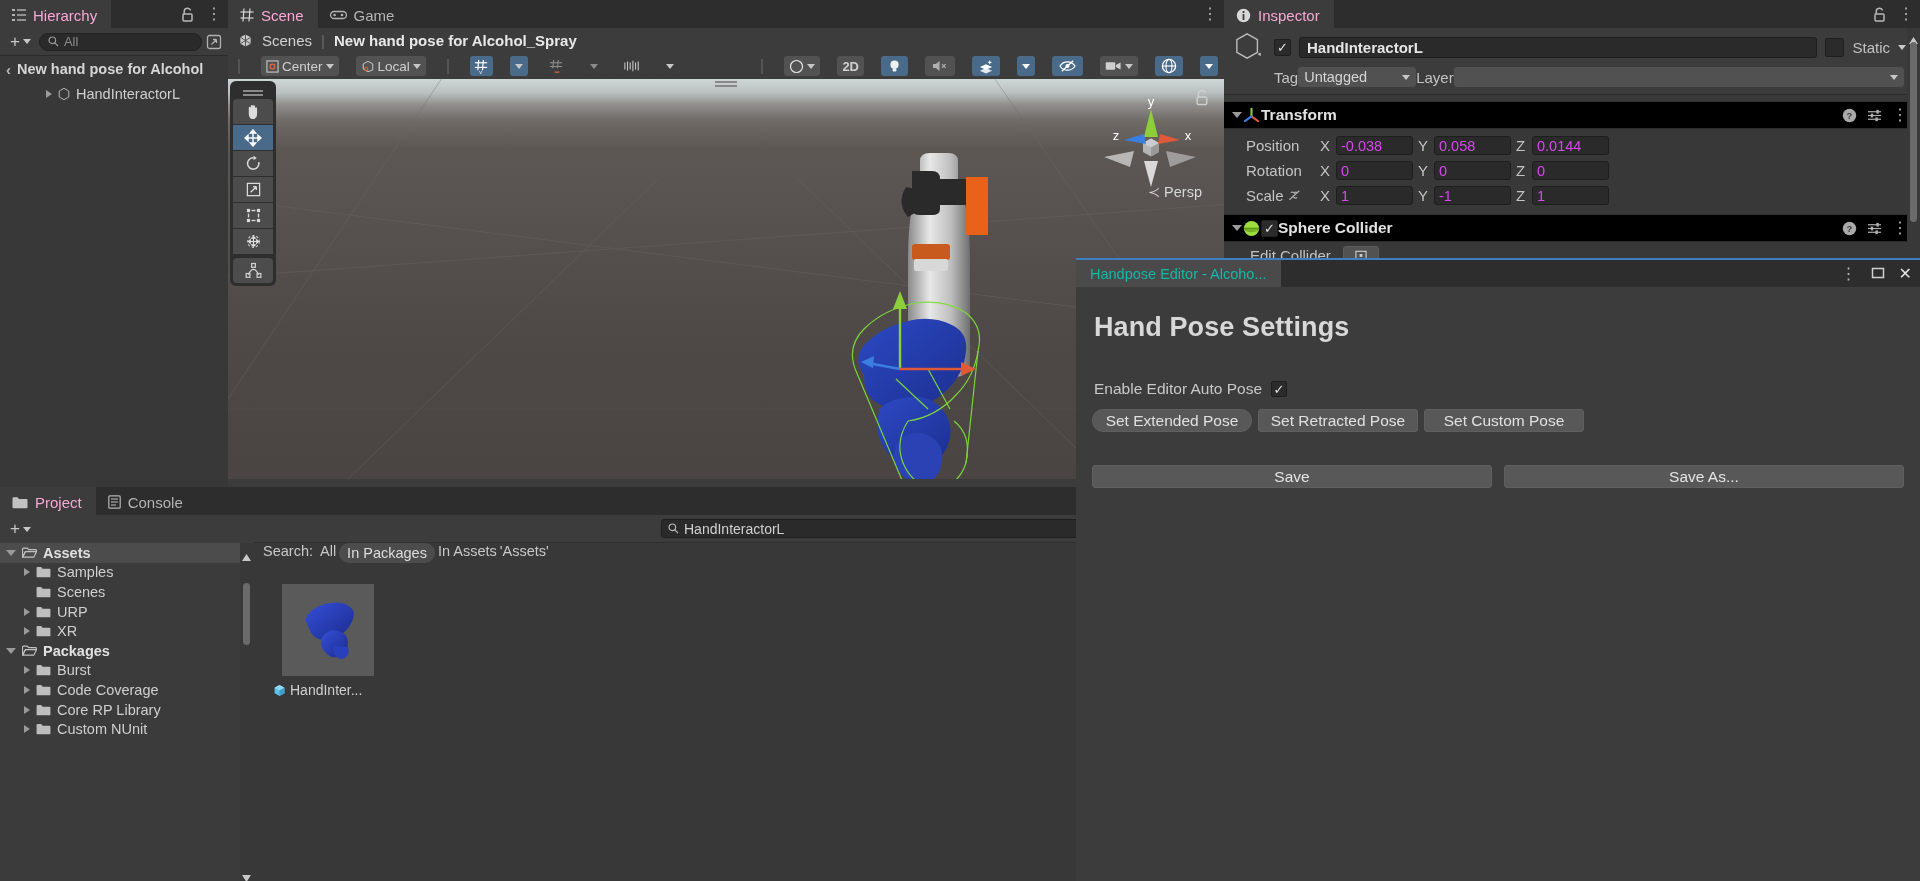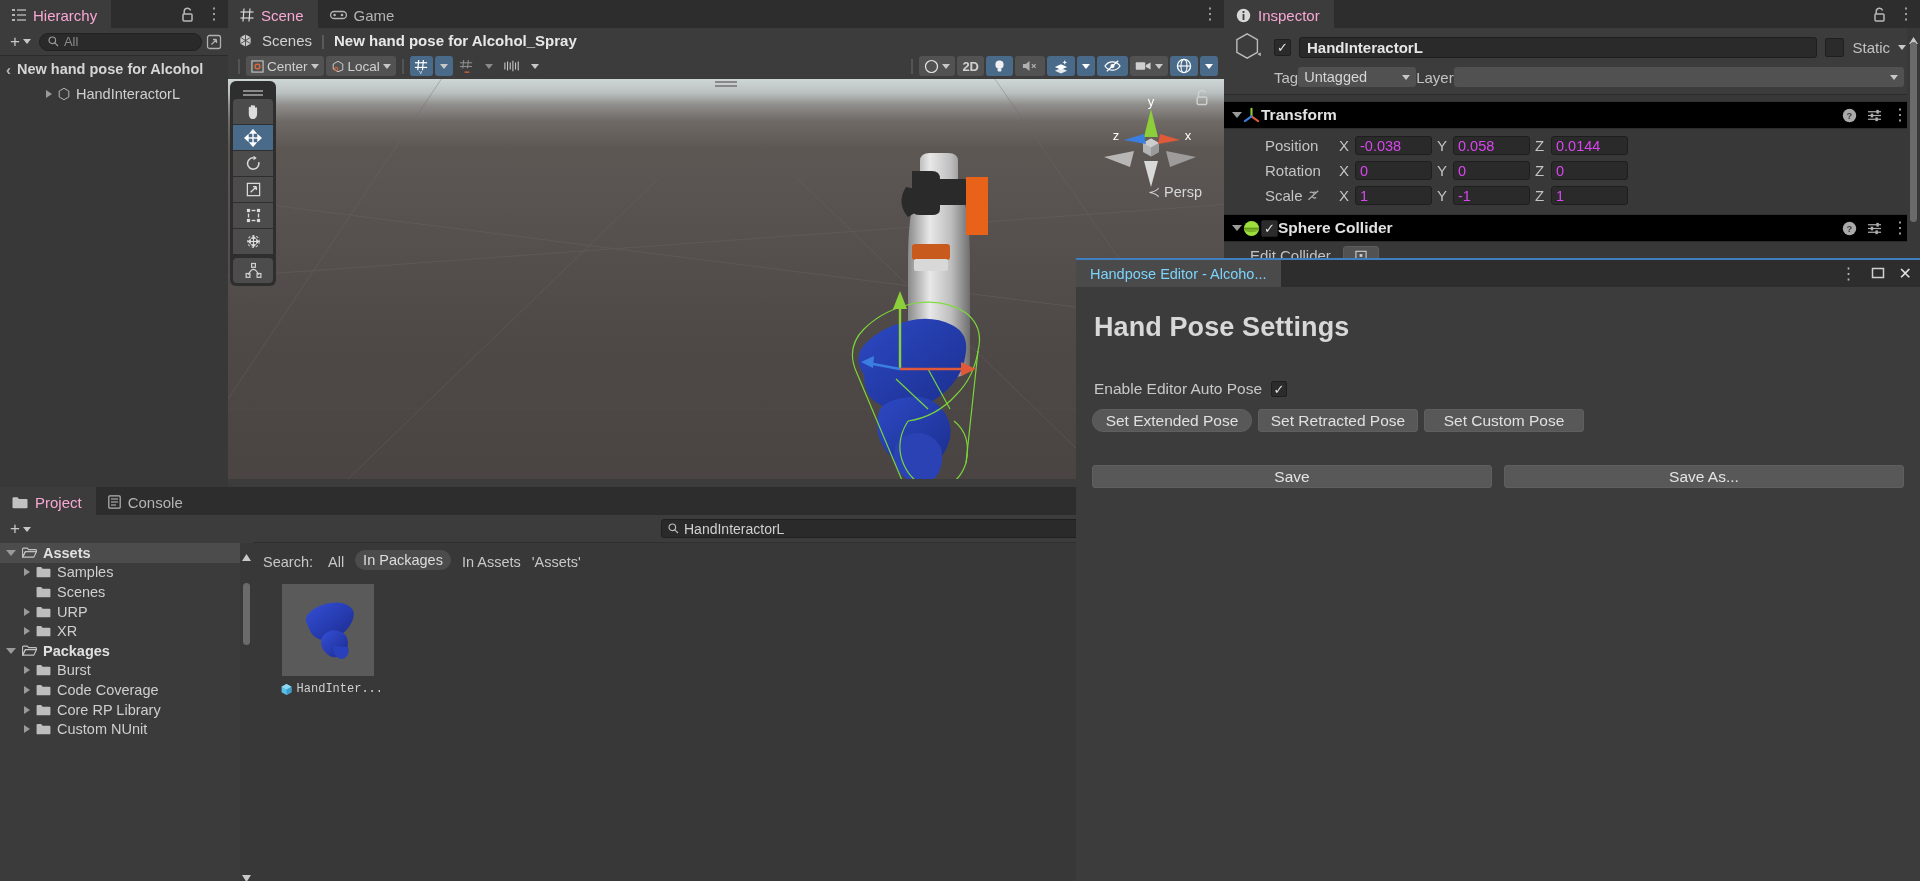--- a/index.html
+++ b/index.html
@@ -66,21 +66,21 @@
 
   
   #scene { left: 228px; top: 0; width: 996px; height: 487px; background: #3c3c3c; }
   .scene-bc {
     height: 25px; display: flex; align-items: center; gap: 9px;
     padding: 0 10px; font-size: 15px; color: #d2d2d2; background: #3c3c3c;
   }
   .scene-bc .sep { color: #6d6d6d; }
   .scene-bc .title { font-weight: bold; color: #e8e8e8; }
   .scene-toolbar {
-    height: 26px; display: flex; align-items: center; gap: 2px;
+    height: 26px; display: flex; align-items: center; gap: 17px;
     padding: 0 6px; background: #3c3c3c; position: relative;
   }
   .tbtn {
     height: 20px; background: #525252; border-radius: 3px;
     display: flex; align-items: center; gap: 3px; padding: 0 5px;
     font-size: 13.5px; color: #d0d0d0;
   }
   .tbtn.blue { background: #4a6a8a; }
   .tbtn.dim  { background: #3c3c3c; color: #8a8a8a; }
   .tsep { width: 2px; height: 15px; border-left: 1px solid #545454; border-right: 1px solid #545454; margin: 0 4px; }
@@ -144,21 +144,21 @@
     font-size: 14.5px; color: #d6d6d6;
   }
   .dd.wide { flex: 1; justify-content: space-between; }
   .comp-head {
     display: flex; align-items: center; gap: 0; height: 28px;
     padding: 0 8px; background: #000000; border-bottom: 1px solid #2b2b2b;
     border-top: 1px solid #303030;
   }
   .comp-title { font-size: 15.5px; font-weight: bold; color: #e2e2e2; flex: 1; }
   .comp-tools { display: flex; align-items: center; gap: 10px; color: #b0b0b0; }
-  .xform-row { display: flex; align-items: center; height: 25px; padding-left: 22px; gap: 0; margin-left: 19px; }
+  .xform-row { display: flex; align-items: center; height: 25px; padding-left: 22px; gap: 0; }
   .xform-lbl { width: 74px; font-size: 15px; color: #c4c4c4; display: flex; align-items: center; gap: 4px; }
   .axis { width: 16px; font-size: 15px; color: #c4c4c4; text-align: left; }
   .numfield {
     width: 77px; height: 19px; background: #2a2a2a; border: 1px solid #1e1e1e;
     border-radius: 3px; padding: 0 4px; font-size: 14.5px; color: #d946ef;
     display: flex; align-items: center; overflow: hidden; white-space: nowrap;
     margin-right: 5px;
   }
 
   
@@ -171,43 +171,43 @@
   .proj-search {
     height: 28px; background: #3c3c3c; display: flex; align-items: center;
     justify-content: flex-end; gap: 6px; padding: 0 6px; border-bottom: 1px solid #2f2f2f;
   }
   .psearch {
     width: 505px; height: 19px; background: #2a2a2a; border: 1px solid #1f1f1f;
     border-radius: 3px; display: flex; align-items: center; gap: 5px;
     padding: 0 6px; font-size: 14px; color: #d0d0d0;
   }
   .filterrow {
-    height: 27px; display: flex; align-items: flex-end; gap: 11px;
+    height: 27px; display: flex; align-items: flex-start; gap: 3px;
     padding: 0 10px; font-size: 14.5px; color: #c8c8c8; background: #383838;
   }
   .pill { padding: 2px 8px; border-radius: 10px; background: #4c4c4c; color: #ddd; }
   .assets-area { position: relative; height: 186px; background: #383838; }
   .asset { position: absolute; left: 20px; top: 14px; width: 110px; text-align: center; }
   .asset-thumb { width: 92px; height: 92px; background: #5a5a5a; margin: 0 auto; position: relative; overflow: hidden; }
-  .asset-label { margin-top: 6px; font-size: 12px; color: #d0d0d0; display: flex; align-items: center; justify-content: flex-end; gap: 4px; white-space: nowrap; font-family: Liberation Mono, monospace; }
+  .asset-label { margin-top: 6px; font-size: 14px; color: #d0d0d0; display: flex; align-items: center; justify-content: flex-start; gap: 4px; white-space: nowrap; }
 
   
   .sb-v { position: absolute; width: 13px; background: #383838; }
   .sb-v .thumb { position: absolute; left: 3px; width: 7px; background: #6a6a6a; border-radius: 4px; }
   .sb-arrow { position: absolute; left: 2px; width: 9px; height: 9px; }
 
   
   #handpose {
     position: absolute; left: 1076px; top: 258px; width: 844px; height: 623px;
     background: #3c3c3c; border-top: 2px solid #3f7fbf;
   }
   .hp-titlebar { height: 27px; background: #2d2d2d; display: flex; align-items: center; position: relative; }
   .hp-tab {
     height: 27px; background: #4a4a4a; display: flex; align-items: center;
-    padding: 3px 14px; font-size: 14.5px; color: #7dd3fc;
+    padding: 3px 14px; font-size: 14.5px; color: #14b8a6;
   }
   .hp-ctrls { position: absolute; right: 8px; top: 0; height: 27px; display: flex; align-items: center; gap: 14px; color: #d0d0d0; }
   .hp-body { padding: 16px 16px 0 16px; }
   .hp-h1 { font-size: 27px; font-weight: bold; color: #d8d8d8; margin: 9px 0 0 2px; letter-spacing: .1px; }
   .hp-check-row { display: flex; align-items: center; gap: 9px; margin-top: 37px; margin-left: 2px; font-size: 15.5px; color: #c8c8c8; }
   .hp-btn-row { display: flex; gap: 0; margin-top: 11px; }
   .hp-btn {
     height: 23px; background: #585858; border: 1px solid #5f5f5f; border-radius: 3px;
     display: flex; align-items: center; justify-content: center;
     font-size: 15.5px; color: #e0e0e0; padding: 0 10px;

